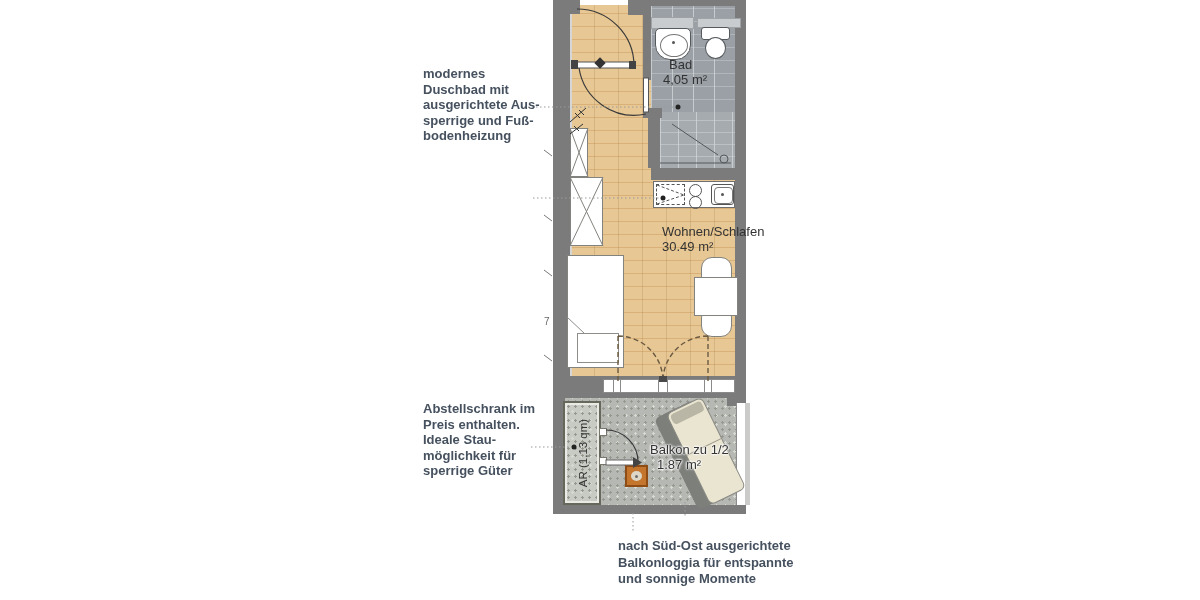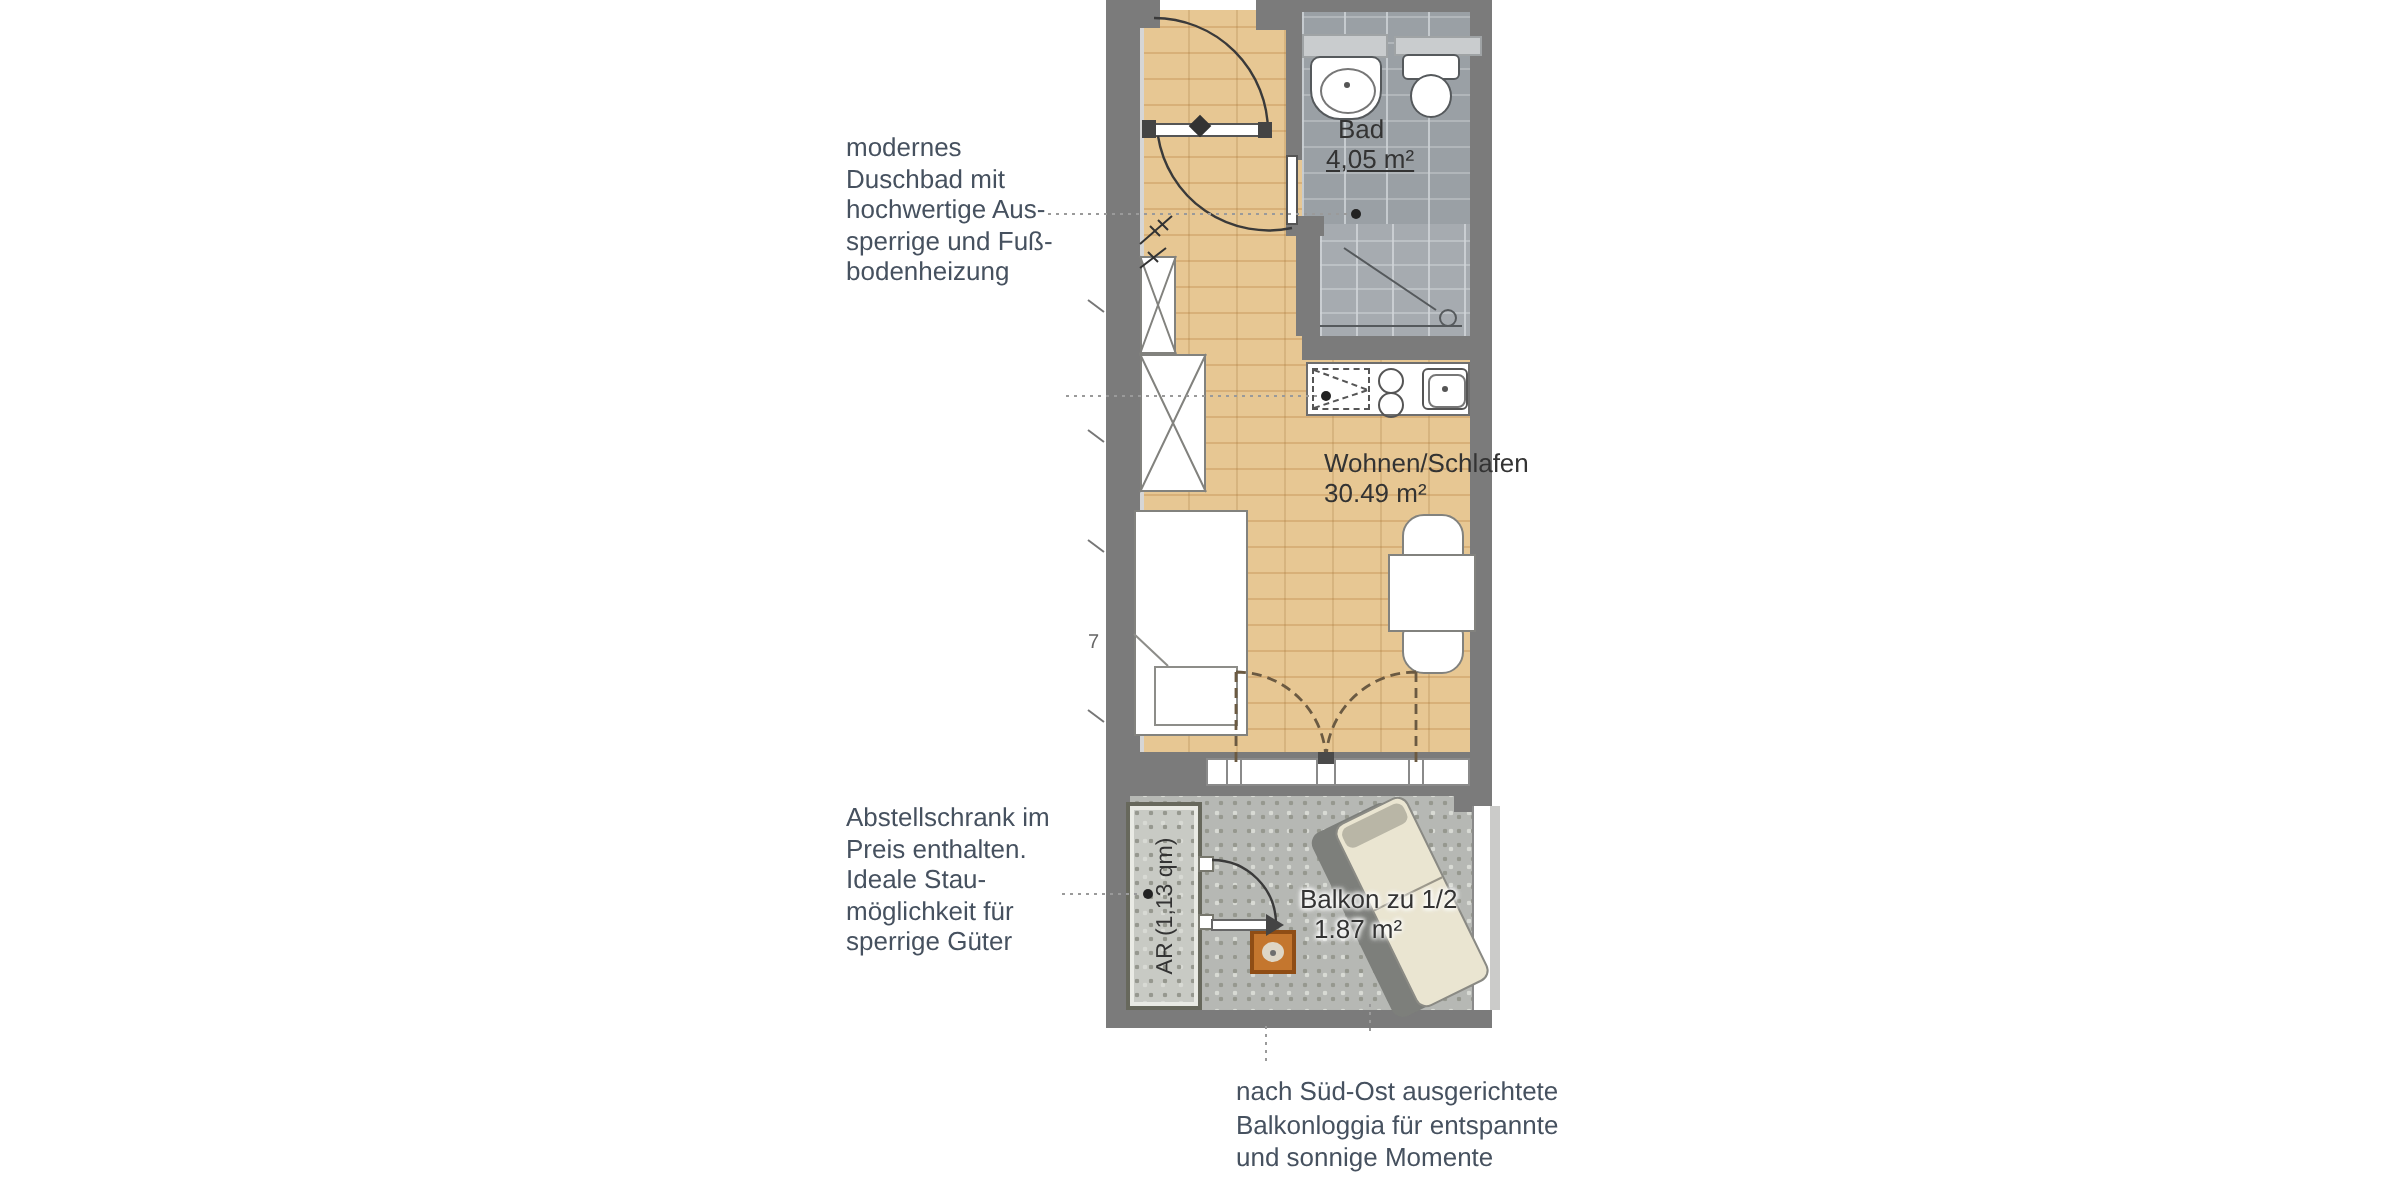--- a/index.html
+++ b/index.html
@@ -1,20 +1,20 @@
 <!DOCTYPE html>
 <html><head>
 <meta charset="utf-8">
 <style>
   html,body{margin:0;padding:0;background:#fff;}
   #canvas{position:relative;width:1200px;height:600px;background:#fff;overflow:hidden;
           font-family:"Liberation Sans",sans-serif;}
   .abs{position:absolute;}
   .wall{position:absolute;background:#7b7b7b;}
-  .annot{position:absolute;color:#46515f;font-size:13px;line-height:15.6px;white-space:nowrap;}
+  .annot{position:absolute;color:#46515f;font-size:13px;line-height:15.6px;white-space:nowrap;font-weight:bold;}
   .roomlabel{position:absolute;color:#333;font-size:13px;line-height:15px;white-space:nowrap;}
   .halo{text-shadow:0 0 2px #fff,0 0 2px #fff,0 0 3px #fff,0 0 3px #fff;}
   .wood{position:absolute;
     background-image:
       repeating-linear-gradient(90deg, rgba(156,113,55,.22) 0 1px, rgba(0,0,0,0) 1px 24px),
       repeating-linear-gradient(0deg, #e7c793 0 12px, #d8b078 12px 13px);
     background-color:#e3c28e;}
   .tile{position:absolute;
     background-image:
       repeating-linear-gradient(90deg, rgba(205,210,214,.85) 0 1px, rgba(0,0,0,0) 1px 21px),
@@ -146,37 +146,37 @@
     <line x1="533" y1="198" x2="659" y2="198" stroke="#9a9a9a" stroke-width="1" stroke-dasharray="1.5 2.5"></line>
     <circle cx="663" cy="198" r="2.5" fill="#222"></circle>
     <line x1="531" y1="447" x2="571" y2="447" stroke="#9a9a9a" stroke-width="1" stroke-dasharray="1.5 2.5"></line>
     <circle cx="574" cy="447" r="2.5" fill="#222"></circle>
     <line x1="633" y1="513" x2="633" y2="533" stroke="#9a9a9a" stroke-width="1" stroke-dasharray="1.5 2.5"></line>
     <line x1="685" y1="502" x2="685" y2="517" stroke="#9a9a9a" stroke-width="1" stroke-dasharray="1.5 2.5"></line>
   </svg>
 
   <div class="roomlabel" style="left:669px;top:57px;">
     <div>Bad</div>
-    <div style="margin-left:-6px;text-decoration:underline;">4,05 m²</div>
+    <div style="margin-left:-6px;">4,05 m²</div>
   </div>
   <div class="roomlabel" style="left:627px;top:224px;margin-left:35px;">
     <div>Wohnen/Schlafen</div>
     <div>30.49 m²</div>
   </div>
   <div class="roomlabel halo" style="left:650px;top:442px;">
     <div>Balkon zu 1/2</div>
     <div style="margin-left:7px;">1.87 m²</div>
   </div>
   <div class="abs" style="left:532px;top:446px;width:104px;height:14px;transform:rotate(-90deg);color:#333;font-size:11.5px;text-align:center;white-space:nowrap;">AR (1,13 qm)</div>
   <div class="abs" style="left:544px;top:316px;color:#666;font-size:10px;">7</div>
 
   <div class="annot" style="left:423px;top:66px;">
     <div>modernes</div>
     <div>Duschbad mit</div>
-    <div>hochwertige Aus-</div>
+    <div>ausgerichtete Aus-</div>
     <div>sperrige und Fuß-</div>
     <div>bodenheizung</div>
   </div>
 
 
   <div class="annot" style="left:618px;top:538px;line-height:16.6px;">
     <div>nach Süd-Ost ausgerichtete</div>
     <div>Balkonloggia für entspannte</div>
     <div>und sonnige Momente</div>
   </div>

